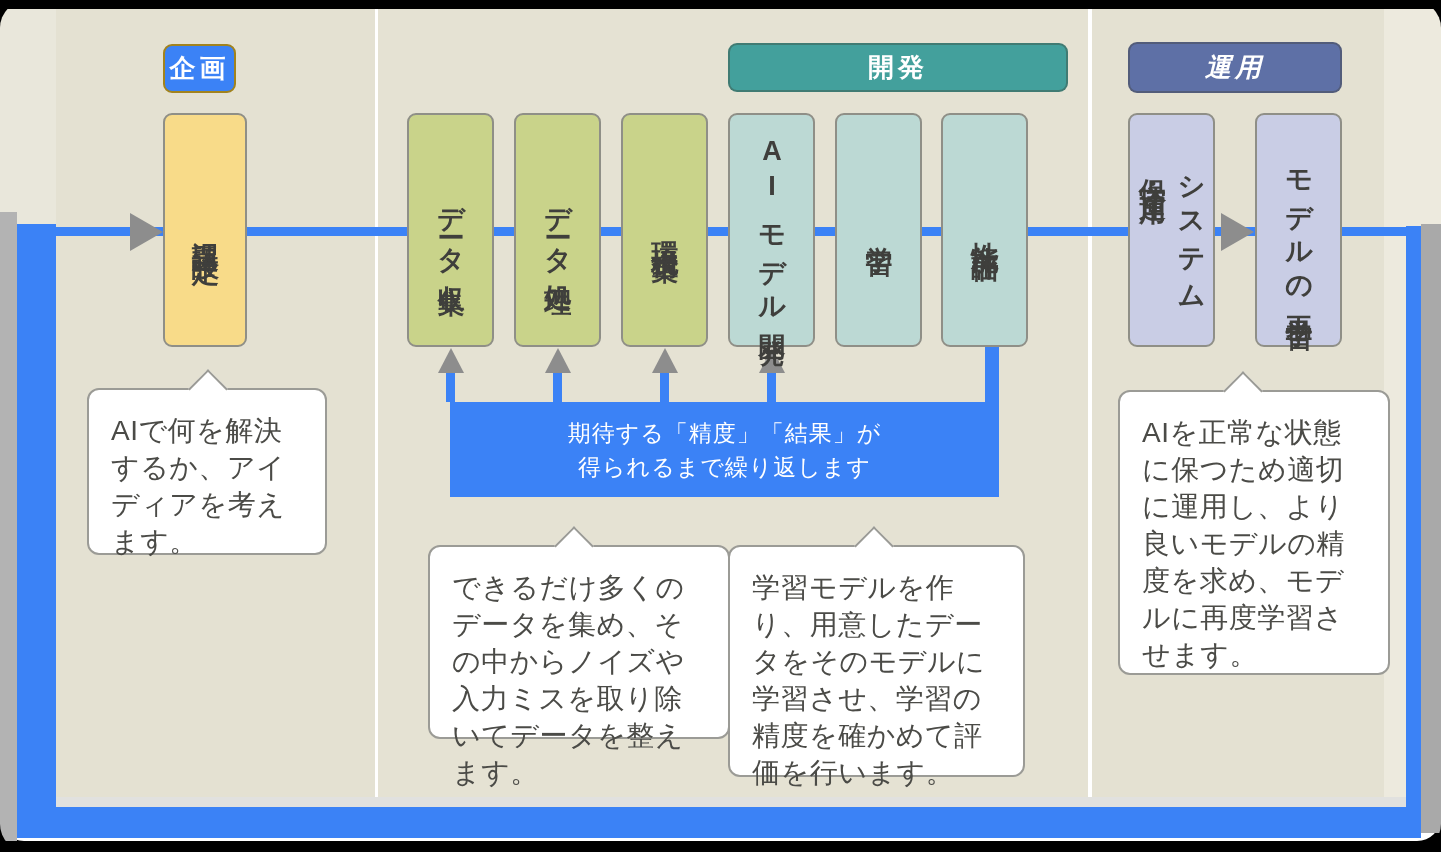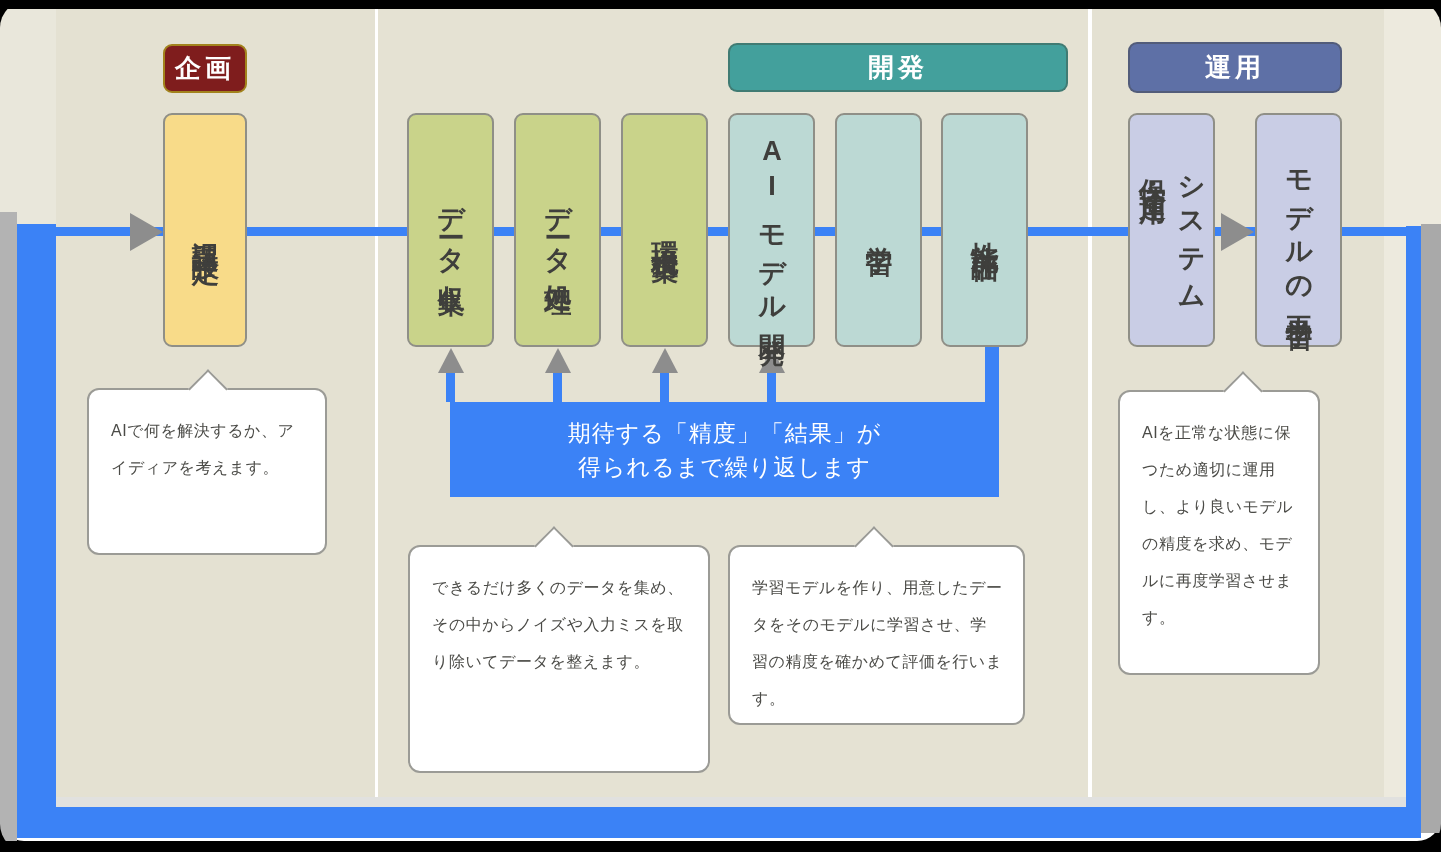--- a/index.html
+++ b/index.html
@@ -32,21 +32,21 @@
   .fb-stem{width:9px;top:371px;height:31px;z-index:2;}
   .fb-head{width:0;height:0;border-left:13px solid transparent;border-right:13px solid transparent;
     border-bottom:25px solid #8d8d8d;top:348px;z-index:2;}
   .fb-box{
     left:450px;top:402px;width:549px;height:95px;z-index:2;
     display:flex;align-items:center;justify-content:center;text-align:center;
     color:#ffffff;font-size:23px;line-height:34px;white-space:pre-line;letter-spacing:1px;
   }
   .callout{
     background:#ffffff;border:2px solid #9b9b96;border-radius:12px;box-sizing:border-box;
-    color:#4b4b47;font-size:16px;line-height:37px;padding:22px 20px 10px 22px;z-index:4;letter-spacing:0.5px;
+    color:#4b4b47;font-size:28px;line-height:37px;padding:22px 20px 10px 22px;z-index:4;letter-spacing:0.5px;
   }
   .pointer{
     position:absolute;top:-15px;width:26px;height:26px;background:#ffffff;
     border-top:2px solid #9b9b96;border-left:2px solid #9b9b96;transform:rotate(45deg);
   }
 </style>
 </head>
 <body>
 
 <div class="canvas">
@@ -63,27 +63,27 @@
   <div class="abs" style="left:0;top:212px;width:17px;height:629px;background:#b3b3b3;"></div>
   <div class="abs gray" style="left:17px;top:224px;width:39px;height:614px;"></div>
   <div class="abs gray" style="left:17px;top:807px;width:1404px;height:31px;"></div>
   <div class="abs gray" style="left:1406px;top:226px;width:15px;height:612px;"></div>
   <div class="abs" style="left:1421px;top:224px;width:20px;height:609px;background:#a9a9a9;"></div>
 
   <div class="abs gray flow-line"></div>
   <div class="abs flow-arrow" style="left:130px;top:213px;"></div>
   <div class="abs flow-arrow" style="left:1221px;top:213px;"></div>
 
-  <div class="abs phase-header" style="left:163px;top:44px;width:84px;height:49px;background:#7f1d1d;border-color:#a2831d;">
+  <div class="abs phase-header" style="left:163px;top:44px;width:73px;height:49px;background:#3b82f6;border-color:#a2831d;">
     <span>企画</span>
   </div>
   <div class="abs phase-header" style="left:728px;top:43px;width:340px;height:49px;background:#43a09c;">
     <span>開発</span>
   </div>
-  <div class="abs phase-header" style="left:1128px;top:42px;width:214px;height:51px;background:#5e70a6;">
+  <div class="abs phase-header" style="left:1128px;top:42px;width:214px;height:51px;background:#5e70a6;font-style:italic;">
     <span>運用</span>
   </div>
 
   <div class="abs step-box" style="left:163px;width:84px;background:#f8db89;">
     <span class="step-label">課題設定</span>
   </div>
   <div class="abs step-box" style="left:407px;width:87px;background:#c9d38a;">
     <span class="step-label">データ収集</span>
   </div>
   <div class="abs step-box" style="left:514px;width:87px;background:#c9d38a;">
@@ -120,26 +120,26 @@
   <div class="abs fb-head" style="left:545px;"></div>
   <div class="abs gray fb-stem" style="left:660px;"></div>
   <div class="abs fb-head" style="left:652px;"></div>
   <div class="abs gray fb-stem" style="left:767px;"></div>
   <div class="abs fb-head" style="left:759px;"></div>
 
   <div class="abs callout" style="left:87px;top:388px;width:240px;height:167px;">
     <div class="pointer" style="left:105px;"></div>
     <span>AIで何を解決するか、アイディアを考えます。</span>
   </div>
-  <div class="abs callout" style="left:408px;top:545px;width:302px;height:228px;">
+  <div class="abs callout" style="left:428px;top:545px;width:302px;height:194px;">
     <div class="pointer" style="left:130px;"></div>
     <span>できるだけ多くのデータを集め、その中からノイズや入力ミスを取り除いてデータを整えます。</span>
   </div>
-  <div class="abs callout" style="left:728px;top:545px;width:297px;height:180px;">
+  <div class="abs callout" style="left:728px;top:545px;width:297px;height:232px;">
     <div class="pointer" style="left:130px;"></div>
     <span>学習モデルを作り、用意したデータをそのモデルに学習させ、学習の精度を確かめて評価を行います。</span>
   </div>
-  <div class="abs callout" style="left:1118px;top:390px;width:202px;height:285px;">
+  <div class="abs callout" style="left:1118px;top:390px;width:272px;height:285px;">
     <div class="pointer" style="left:109px;"></div>
     <span>AIを正常な状態に保つため適切に運用し、より良いモデルの精度を求め、モデルに再度学習させます。</span>
   </div>
 
 </div>
 
 </body></html>

